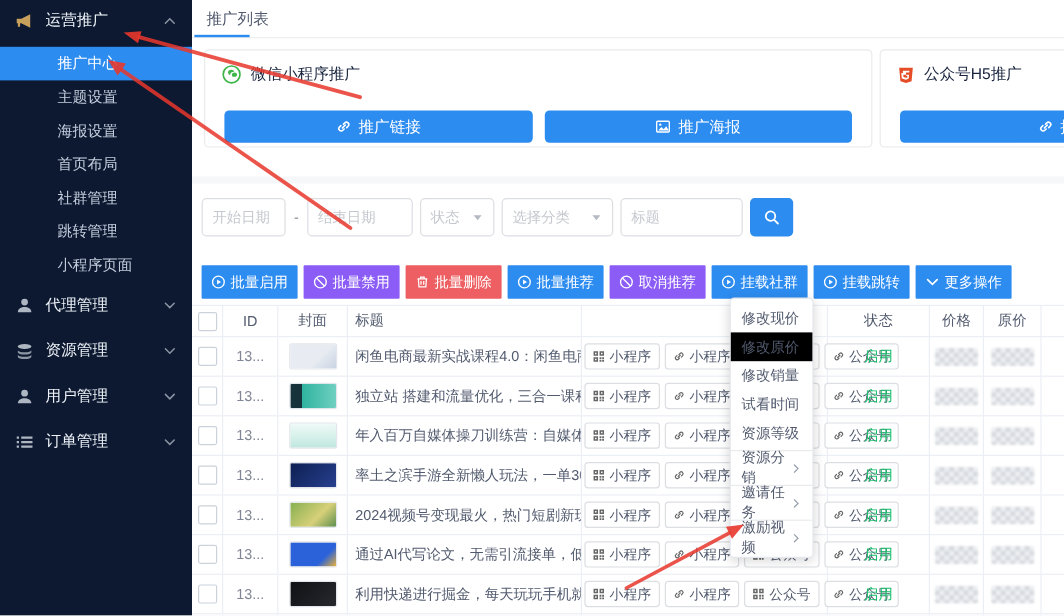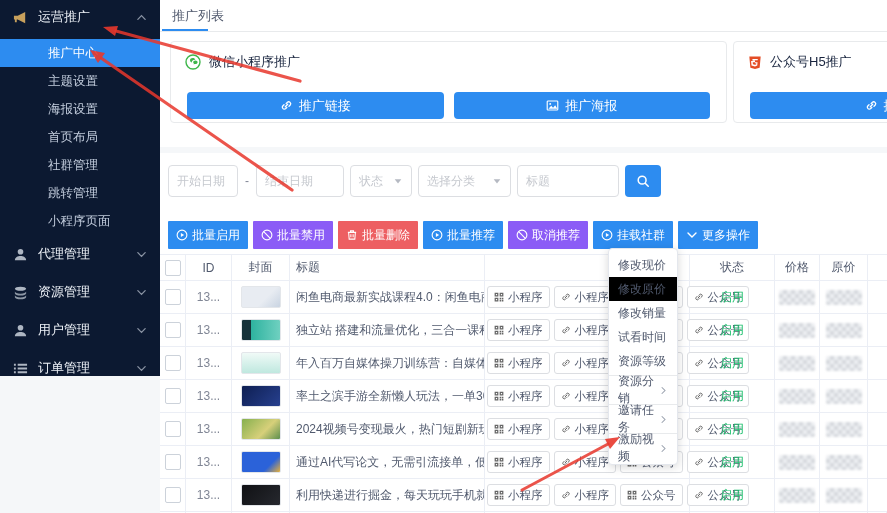--- a/index.html
+++ b/index.html
@@ -2,21 +2,21 @@
 <html><head>
 <meta charset="utf-8">
 <style>
   html,body{margin:0;padding:0}
   body{width:887px;height:513px;overflow:hidden;background:#f5f7f9;
        font-family:"Liberation Sans","DejaVu Sans",sans-serif;position:relative}
   .stage{position:absolute;inset:0;width:887px;height:513px;overflow:hidden}
   svg.ic{display:inline-block;vertical-align:middle;flex:none}
 
   
-  .sidebar{position:absolute;left:0;top:0;width:160px;height:376px;background:#0c1931;z-index:5}
+  .sidebar{position:absolute;left:0;top:0;width:160px;height:513px;background:#0c1931;z-index:5}
   .m-item{display:flex;align-items:center;height:34px;padding:0 13px;gap:10px;
           color:#eef2f8;font-size:13px;cursor:pointer}
   .m-item .mi{width:15px;height:15px;color:#aeb6c2}
   .m-item .mi.gold{color:#c7a05c}
   .m-item .chev{margin-left:auto;width:11px;height:11px;color:#8a93a3}
   .group-item{height:38px}
   .sub{height:28px;display:flex;align-items:center;padding-left:48px;
        color:#c3cddd;font-size:12.5px;cursor:pointer}
   .sub.active{background:#2d8cf0;color:#fff;margin-top:5px}
 
@@ -333,20 +333,26 @@
           <span>取消推荐</span>
           </button>
         <button class="bbtn b-blue">
           <svg class="ic">
               <use href="#i-play"></use>
             </svg>
           <span>挂载社群</span>
           </button>
         <button class="bbtn b-blue">
           <svg class="ic">
+              <use href="#i-play"></use>
+            </svg>
+          <span>挂载跳转</span>
+          </button>
+        <button class="bbtn b-blue">
+          <svg class="ic">
               <use href="#i-chev-down"></use>
             </svg>
           <span>更多操作</span>
           </button>
       </div>
 
       <div class="table">
         <div class="tr head">
           <div class="td c-check">
               <span class="cbx"></span>

